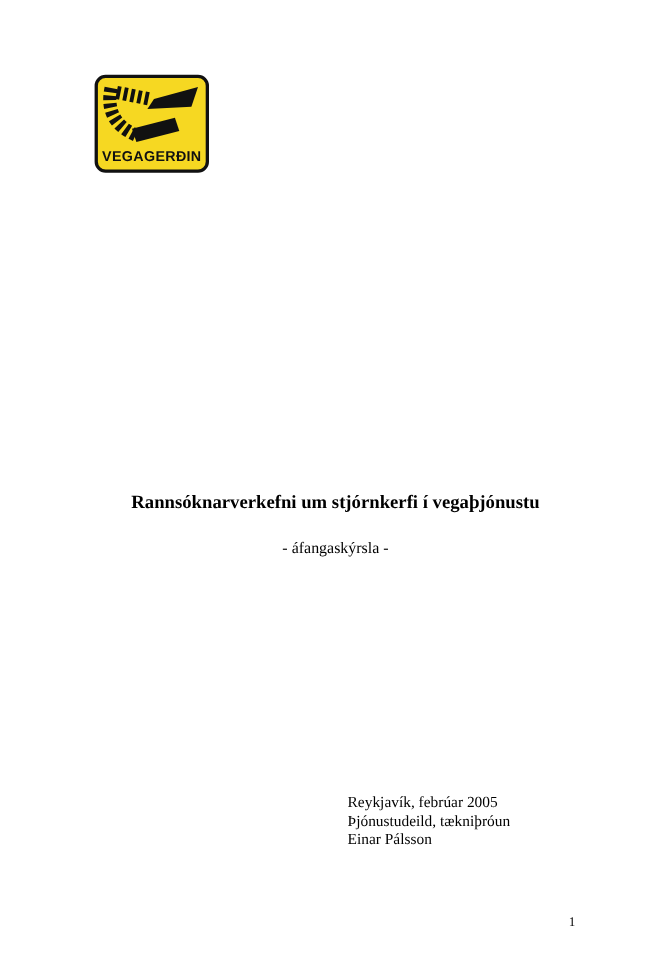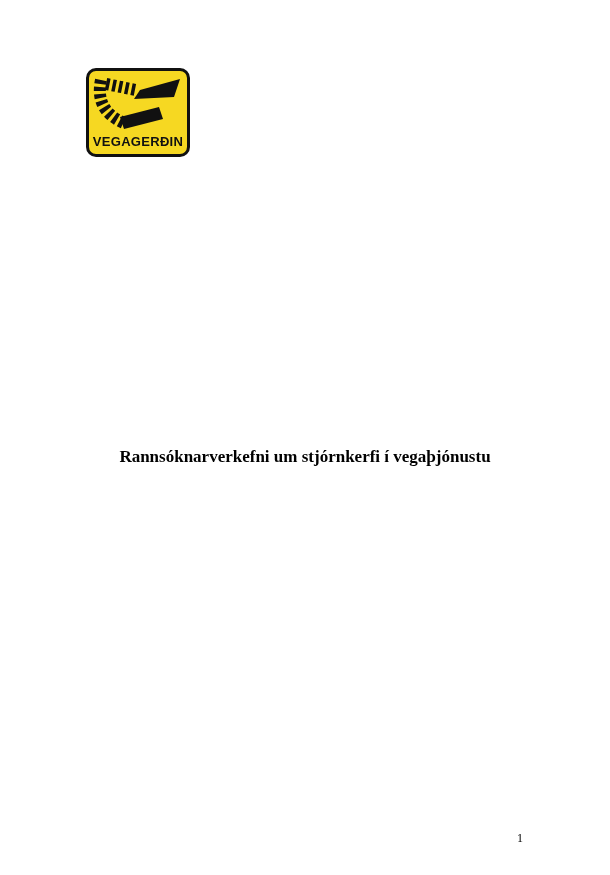--- a/index.html
+++ b/index.html
@@ -94,17 +94,23 @@
       <path d="M16 10 L46 16" stroke="#111111" stroke-width="12" stroke-dasharray="3.5 3" fill="none"></path>
       <path d="M11 6 C 7 25 13 40 34 49" stroke="#111111" stroke-width="12" stroke-dasharray="4 3" fill="none"></path>
       <polygon points="50,16 90,5 84,23 44,25" fill="#111111"></polygon>
       <polygon points="30,43 69,33 73,45 34,55" fill="#111111"></polygon>
     </svg>
     <div class="logo-text">VEGAGERÐIN</div>
   </div>
 
   <h1 class="title">Rannsóknarverkefni um stjórnkerfi í vegaþjónustu</h1>
 
+  <div class="subtitle">- áfangaskýrsla -</div>
 
+  <div class="imprint">
+    <div>Reykjavík, febrúar 2005</div>
+    <div>Þjónustudeild, tækniþróun</div>
+    <div>Einar Pálsson</div>
+  </div>
 
   <div class="page-number">1</div>
 
 </div>
 
 </body></html>

